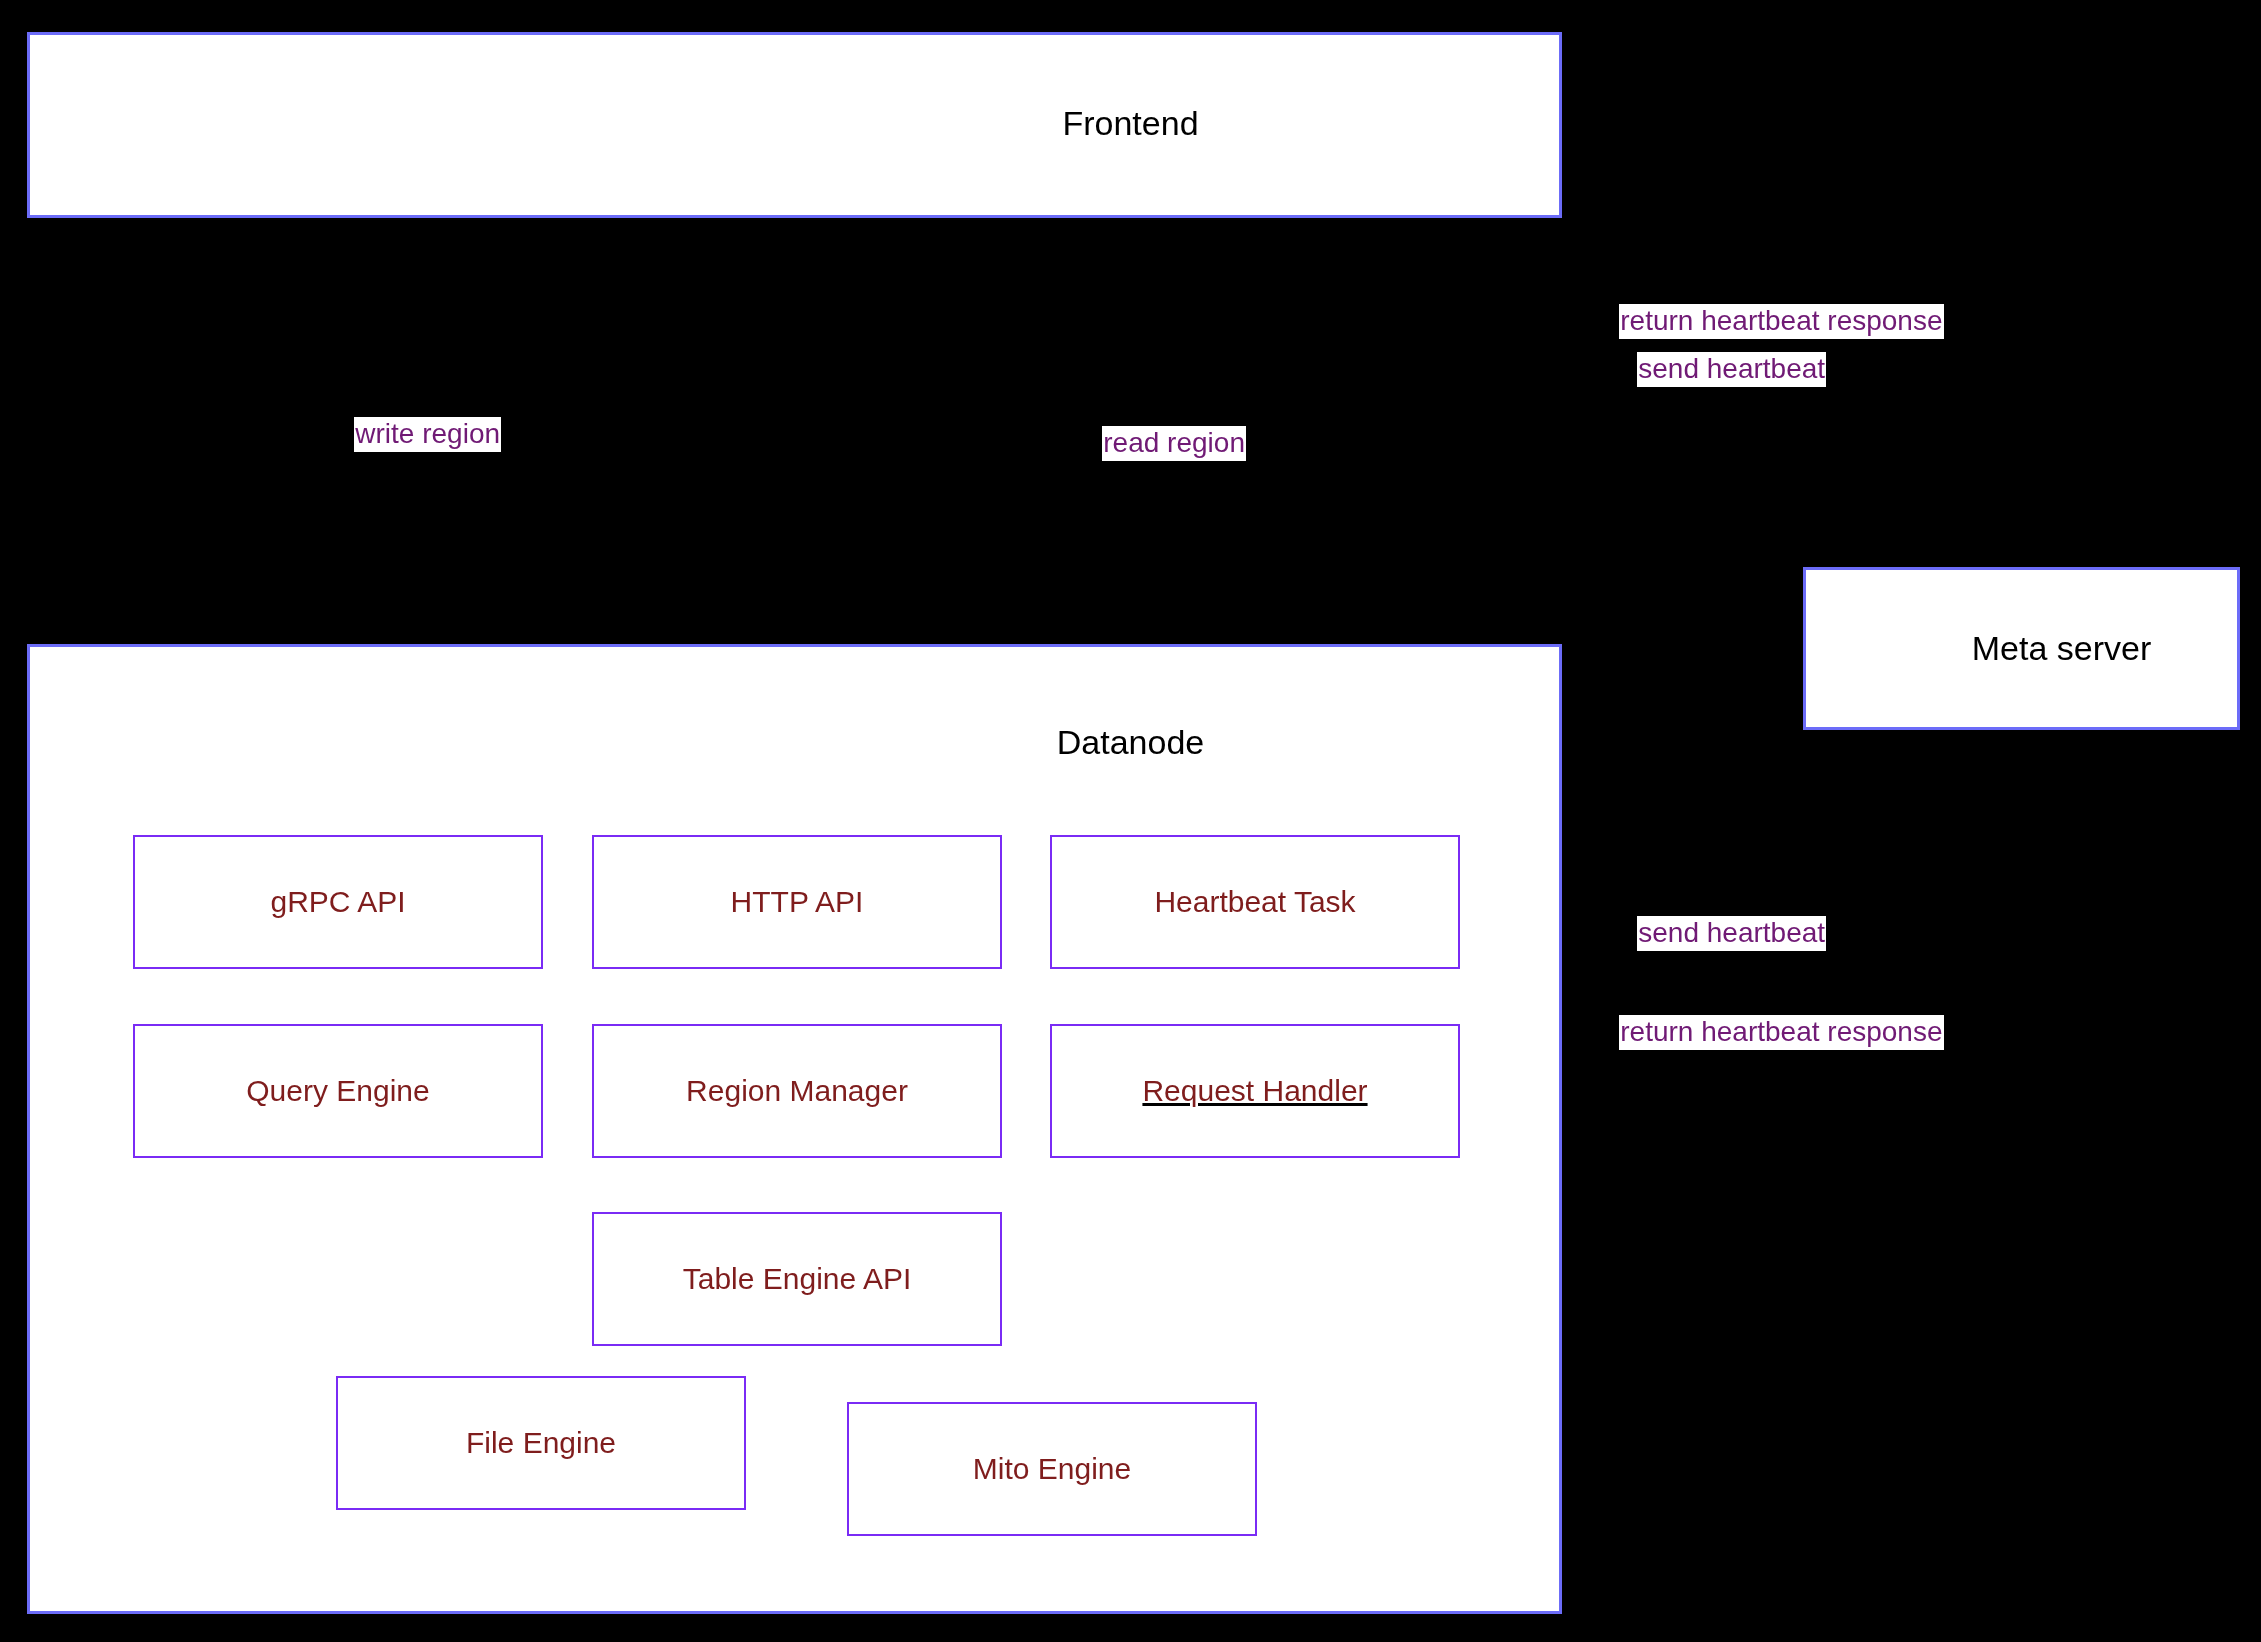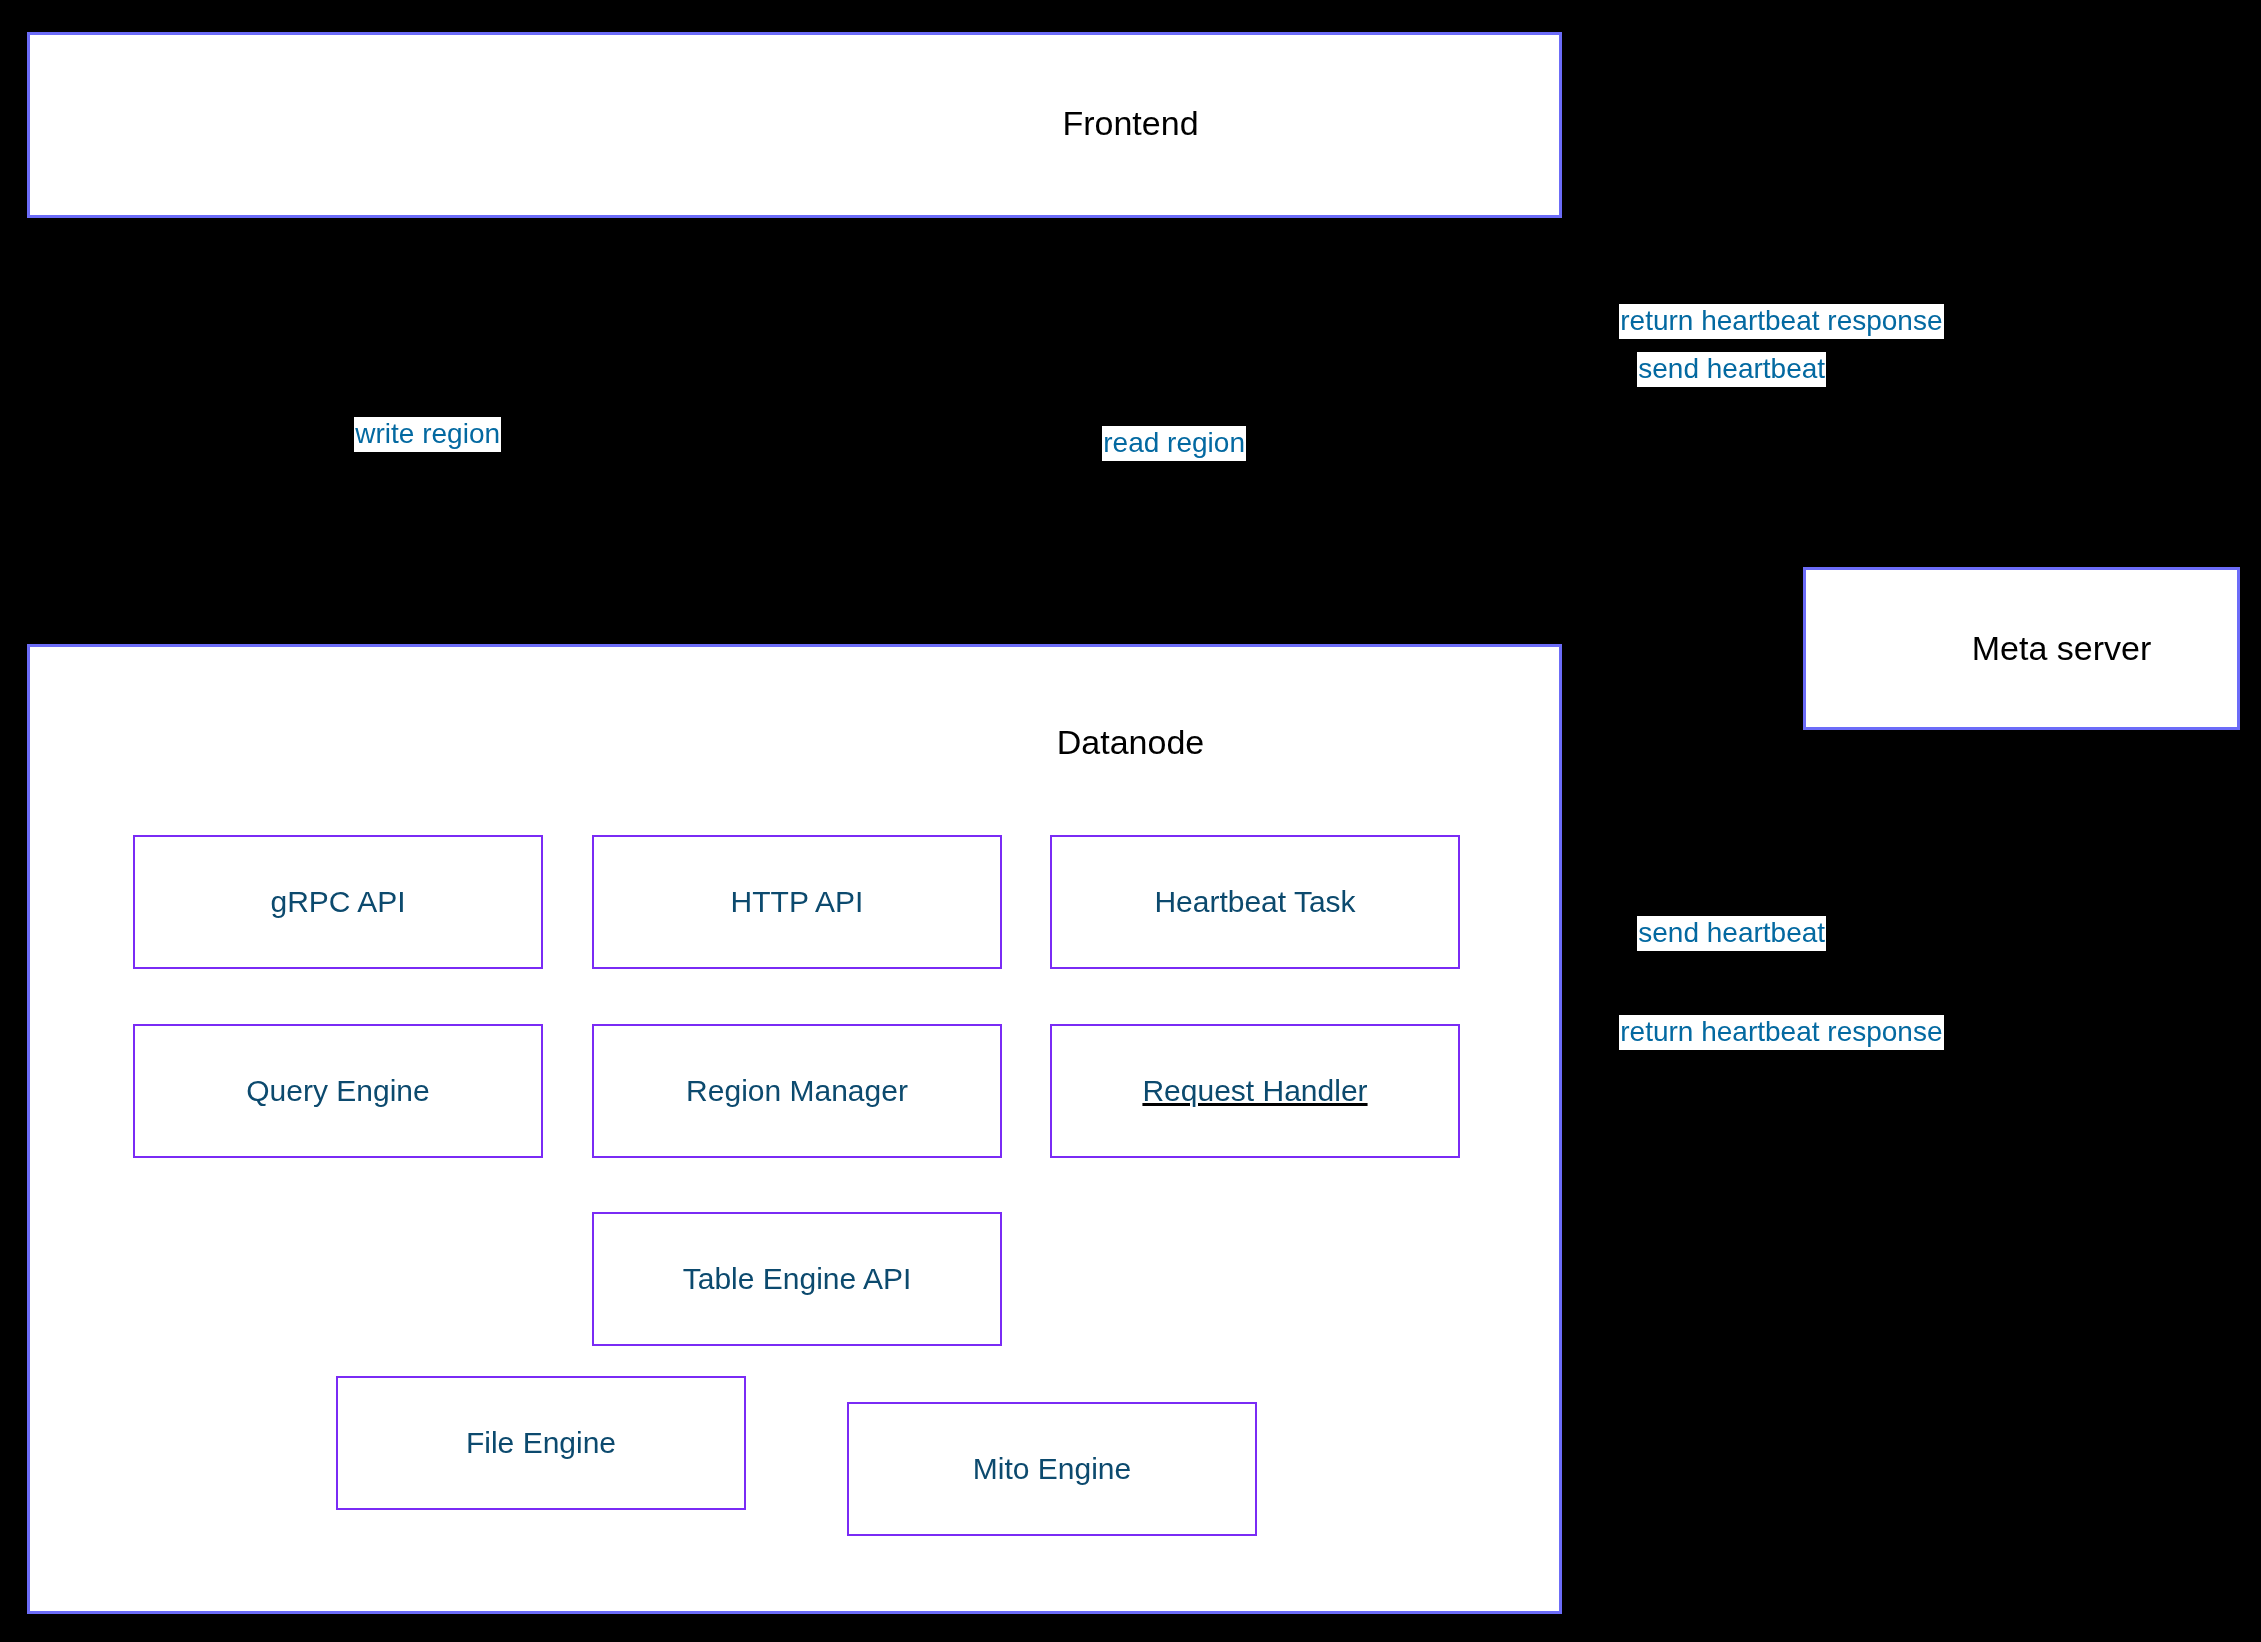--- a/index.html
+++ b/index.html
@@ -50,21 +50,21 @@
   .module-box {
     position: absolute;
     background: #ffffff;
     border: 2.7px solid #7a2bf5;
     box-sizing: border-box;
     display: flex;
     align-items: center;
     justify-content: center;
   }
   .module-label {
-    color: #0c4a6e;
+    color: #7f1d1d;
     font-size: 30px;
     line-height: 1;
     white-space: nowrap;
   }
 
   
   #mod-grpc-api       { left: 133px;  top: 835px; width: 410px; height: 134px; }
   #mod-http-api       { left: 592px;  top: 835px; width: 410px; height: 134px; }
   #mod-heartbeat-task { left: 1050px; top: 835px; width: 410px; height: 134px; }
   
@@ -74,21 +74,21 @@
   
   #mod-table-engine-api { left: 592px; top: 1212px; width: 410px; height: 134px; }
   
   #mod-file-engine    { left: 336px;  top: 1376px; width: 410px; height: 134px; }
   #mod-mito-engine    { left: 847px; top: 1402px; width: 410px; height: 134px; }
 
   
   .edge-label {
     position: absolute;
     background: #ffffff;
-    color: #0369a1;
+    color: #701a75;
     font-size: 28px;
     line-height: 1.16;
     padding: 1.3px 1.3px;
     white-space: nowrap;
     box-sizing: border-box;
   }
   #lbl-write-region          { left: 328px;  top: 417px; margin-left: 26px; }
   #lbl-read-region           { left: 1102px; top: 417px; margin-top: 9px; }
   #lbl-return-hb-resp-top    { left: 1619px; top: 304px; }
   #lbl-send-hb-top           { left: 1637px; top: 352px; }

